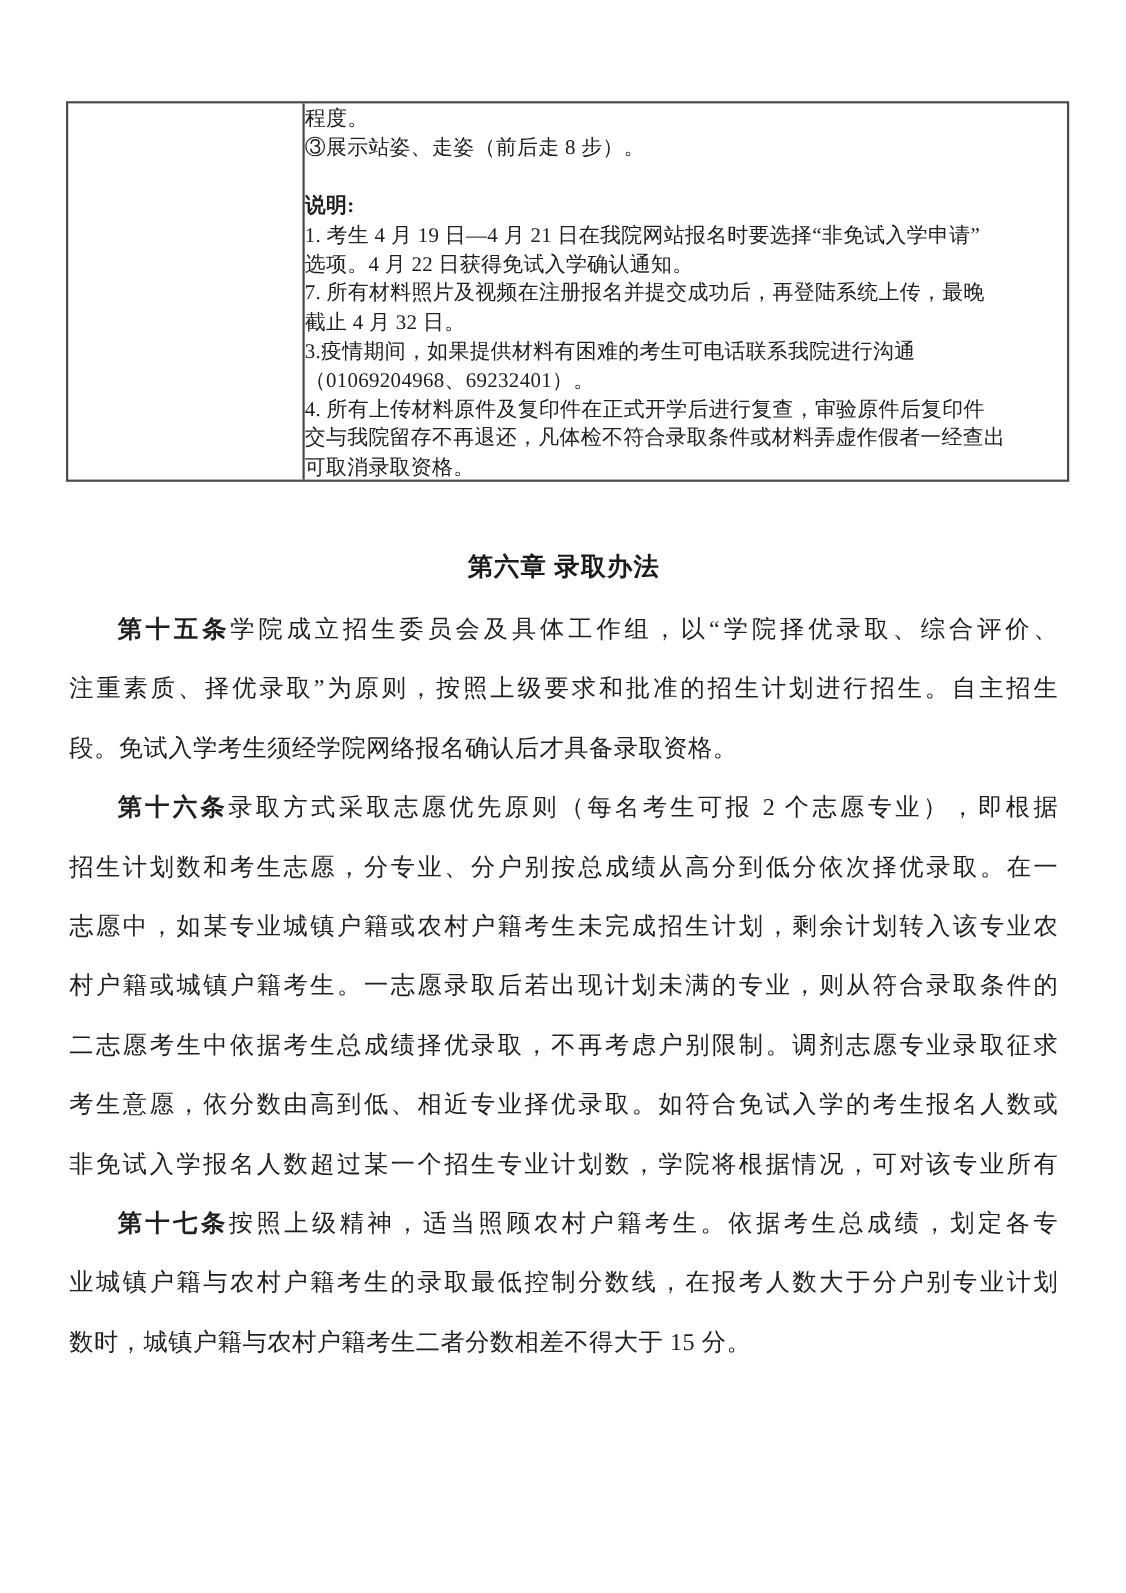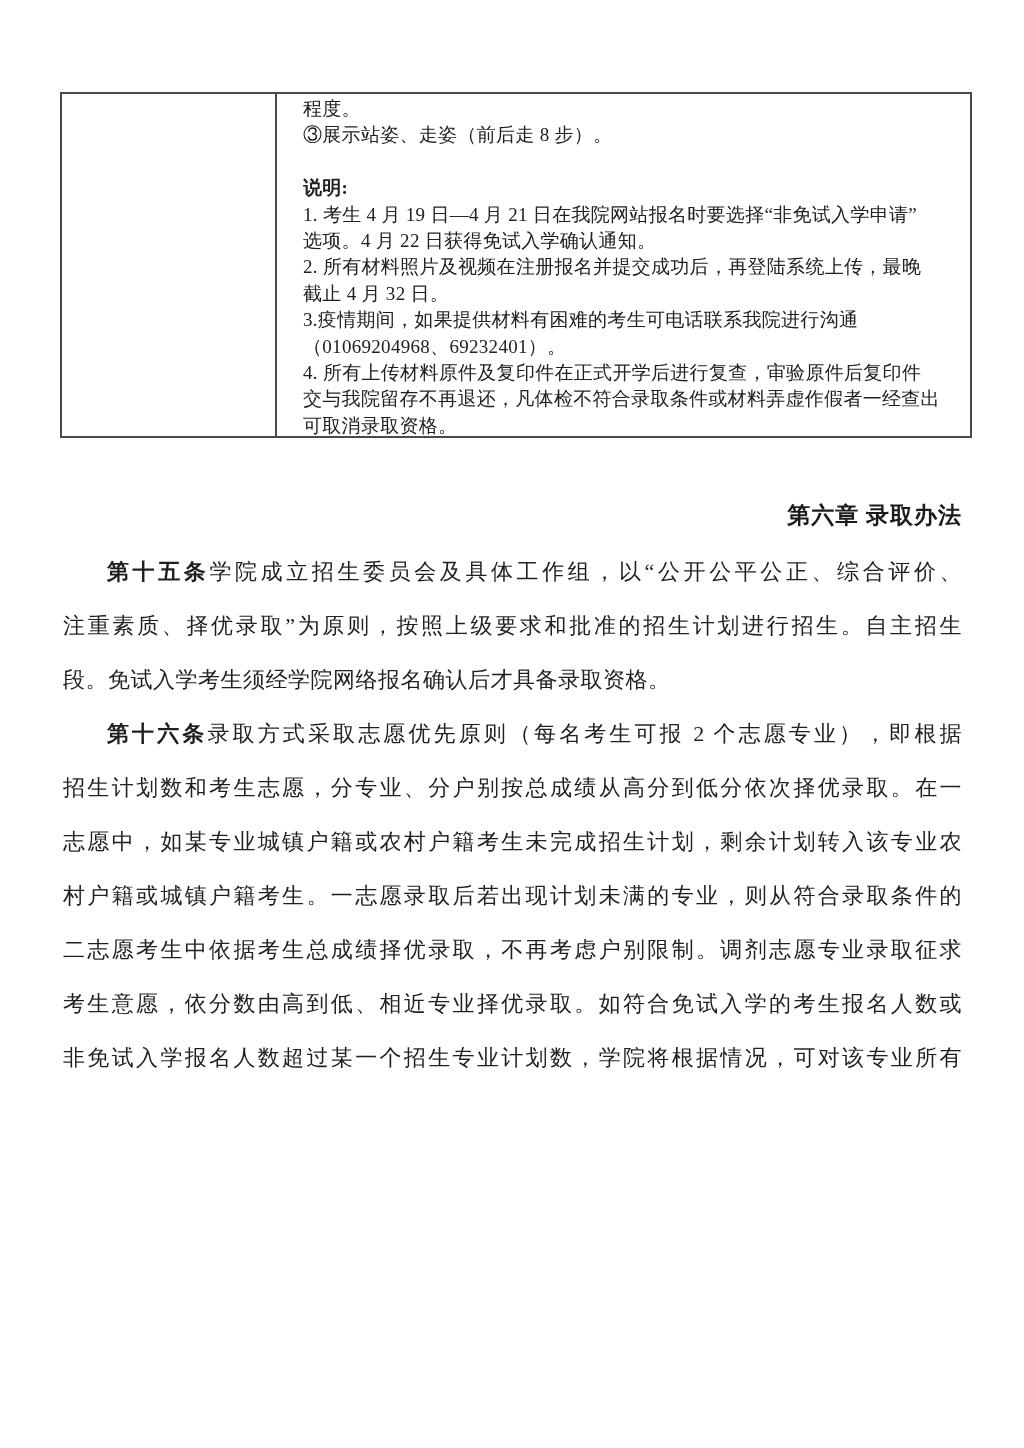--- a/index.html
+++ b/index.html
@@ -19,34 +19,34 @@
     box-sizing:border-box;
     display:flex;
   }
   .doc-table .cell-left{
     width:215px;flex:0 0 215px;
     border-right:2px solid #4a4a4a;
     box-sizing:border-box;
   }
   .doc-table .cell-right{
     flex:1;
-    padding:2px 6px 0 26px;
+    padding:2px 6px 0 0;
     box-sizing:border-box;
     font-size:19px;
     letter-spacing:0.3px;
   }
   .cell-line{
     height:26.4px;line-height:26.4px;
     white-space:nowrap;overflow:hidden;
   }
   .cell-line.bold{font-weight:bold;}
   
   .chapter-heading{
     position:absolute;left:63px;top:500px;width:899px;
-    text-align:right;
+    text-align:center;
     font-size:23px;font-weight:bold;
     letter-spacing:1px;
     color:#1b1b1b;
   }
   .articles{
     position:absolute;left:63px;top:545px;width:899px;
     font-size:22px;
     color:#1f1f1f;
   }
   .line{
@@ -70,44 +70,49 @@
 
 <div class="doc-table">
   <div class="cell-left"></div>
   <div class="cell-right">
     <div class="cell-line">程度。</div>
     <div class="cell-line">③展示站姿、走姿（前后走 8 步）。</div>
     <div class="cell-line"></div>
     <div class="cell-line bold">说明:</div>
     <div class="cell-line">1.  考生 4 月 19 日—4 月 21 日在我院网站报名时要选择“非免试入学申请”</div>
     <div class="cell-line">选项。4 月 22 日获得免试入学确认通知。</div>
-    <div class="cell-line">2.  所有材料照片及视频在注册报名并提交成功后，再登陆系统上传，最晚</div>
+    <div class="cell-line">7.  所有材料照片及视频在注册报名并提交成功后，再登陆系统上传，最晚</div>
     <div class="cell-line">截止 4 月 32 日。</div>
     <div class="cell-line">3.疫情期间，如果提供材料有困难的考生可电话联系我院进行沟通</div>
     <div class="cell-line">（01069204968、69232401）。</div>
     <div class="cell-line">4.  所有上传材料原件及复印件在正式开学后进行复查，审验原件后复印件</div>
     <div class="cell-line">交与我院留存不再退还，凡体检不符合录取条件或材料弄虚作假者一经查出</div>
     <div class="cell-line">可取消录取资格。</div>
   </div>
 </div>
 
 <div class="chapter-heading">第六章 录取办法</div>
 
 <div class="articles">
 
   <div>
-    <div class="line fill first"><span class="article-label">第十五条</span><span>学院成立招生委员会及具体工作组，以“公开公平公正、综合评价、</span></div>
+    <div class="line fill first"><span class="article-label">第十五条</span><span>学院成立招生委员会及具体工作组，以“学院择优录取、综合评价、</span></div>
     <div class="line fill">注重素质、择优录取”为原则，按照上级要求和批准的招生计划进行招生。自主招生</div>
     <div class="line">段。免试入学考生须经学院网络报名确认后才具备录取资格。</div>
   </div>
 
   <div>
     <div class="line fill first"><span class="article-label">第十六条</span><span>录取方式采取志愿优先原则（每名考生可报 2 个志愿专业），即根据</span></div>
     <div class="line fill">招生计划数和考生志愿，分专业、分户别按总成绩从高分到低分依次择优录取。在一</div>
     <div class="line fill">志愿中，如某专业城镇户籍或农村户籍考生未完成招生计划，剩余计划转入该专业农</div>
     <div class="line fill">村户籍或城镇户籍考生。一志愿录取后若出现计划未满的专业，则从符合录取条件的</div>
     <div class="line fill">二志愿考生中依据考生总成绩择优录取，不再考虑户别限制。调剂志愿专业录取征求</div>
     <div class="line fill">考生意愿，依分数由高到低、相近专业择优录取。如符合免试入学的考生报名人数或</div>
     <div class="line fill">非免试入学报名人数超过某一个招生专业计划数，学院将根据情况，可对该专业所有</div>
   </div>
 
+  <div>
+    <div class="line fill first"><span class="article-label">第十七条</span><span>按照上级精神，适当照顾农村户籍考生。依据考生总成绩，划定各专</span></div>
+    <div class="line fill">业城镇户籍与农村户籍考生的录取最低控制分数线，在报考人数大于分户别专业计划</div>
+    <div class="line">数时，城镇户籍与农村户籍考生二者分数相差不得大于 15 分。</div>
+  </div>
 
 </div>
 
 </body></html>

